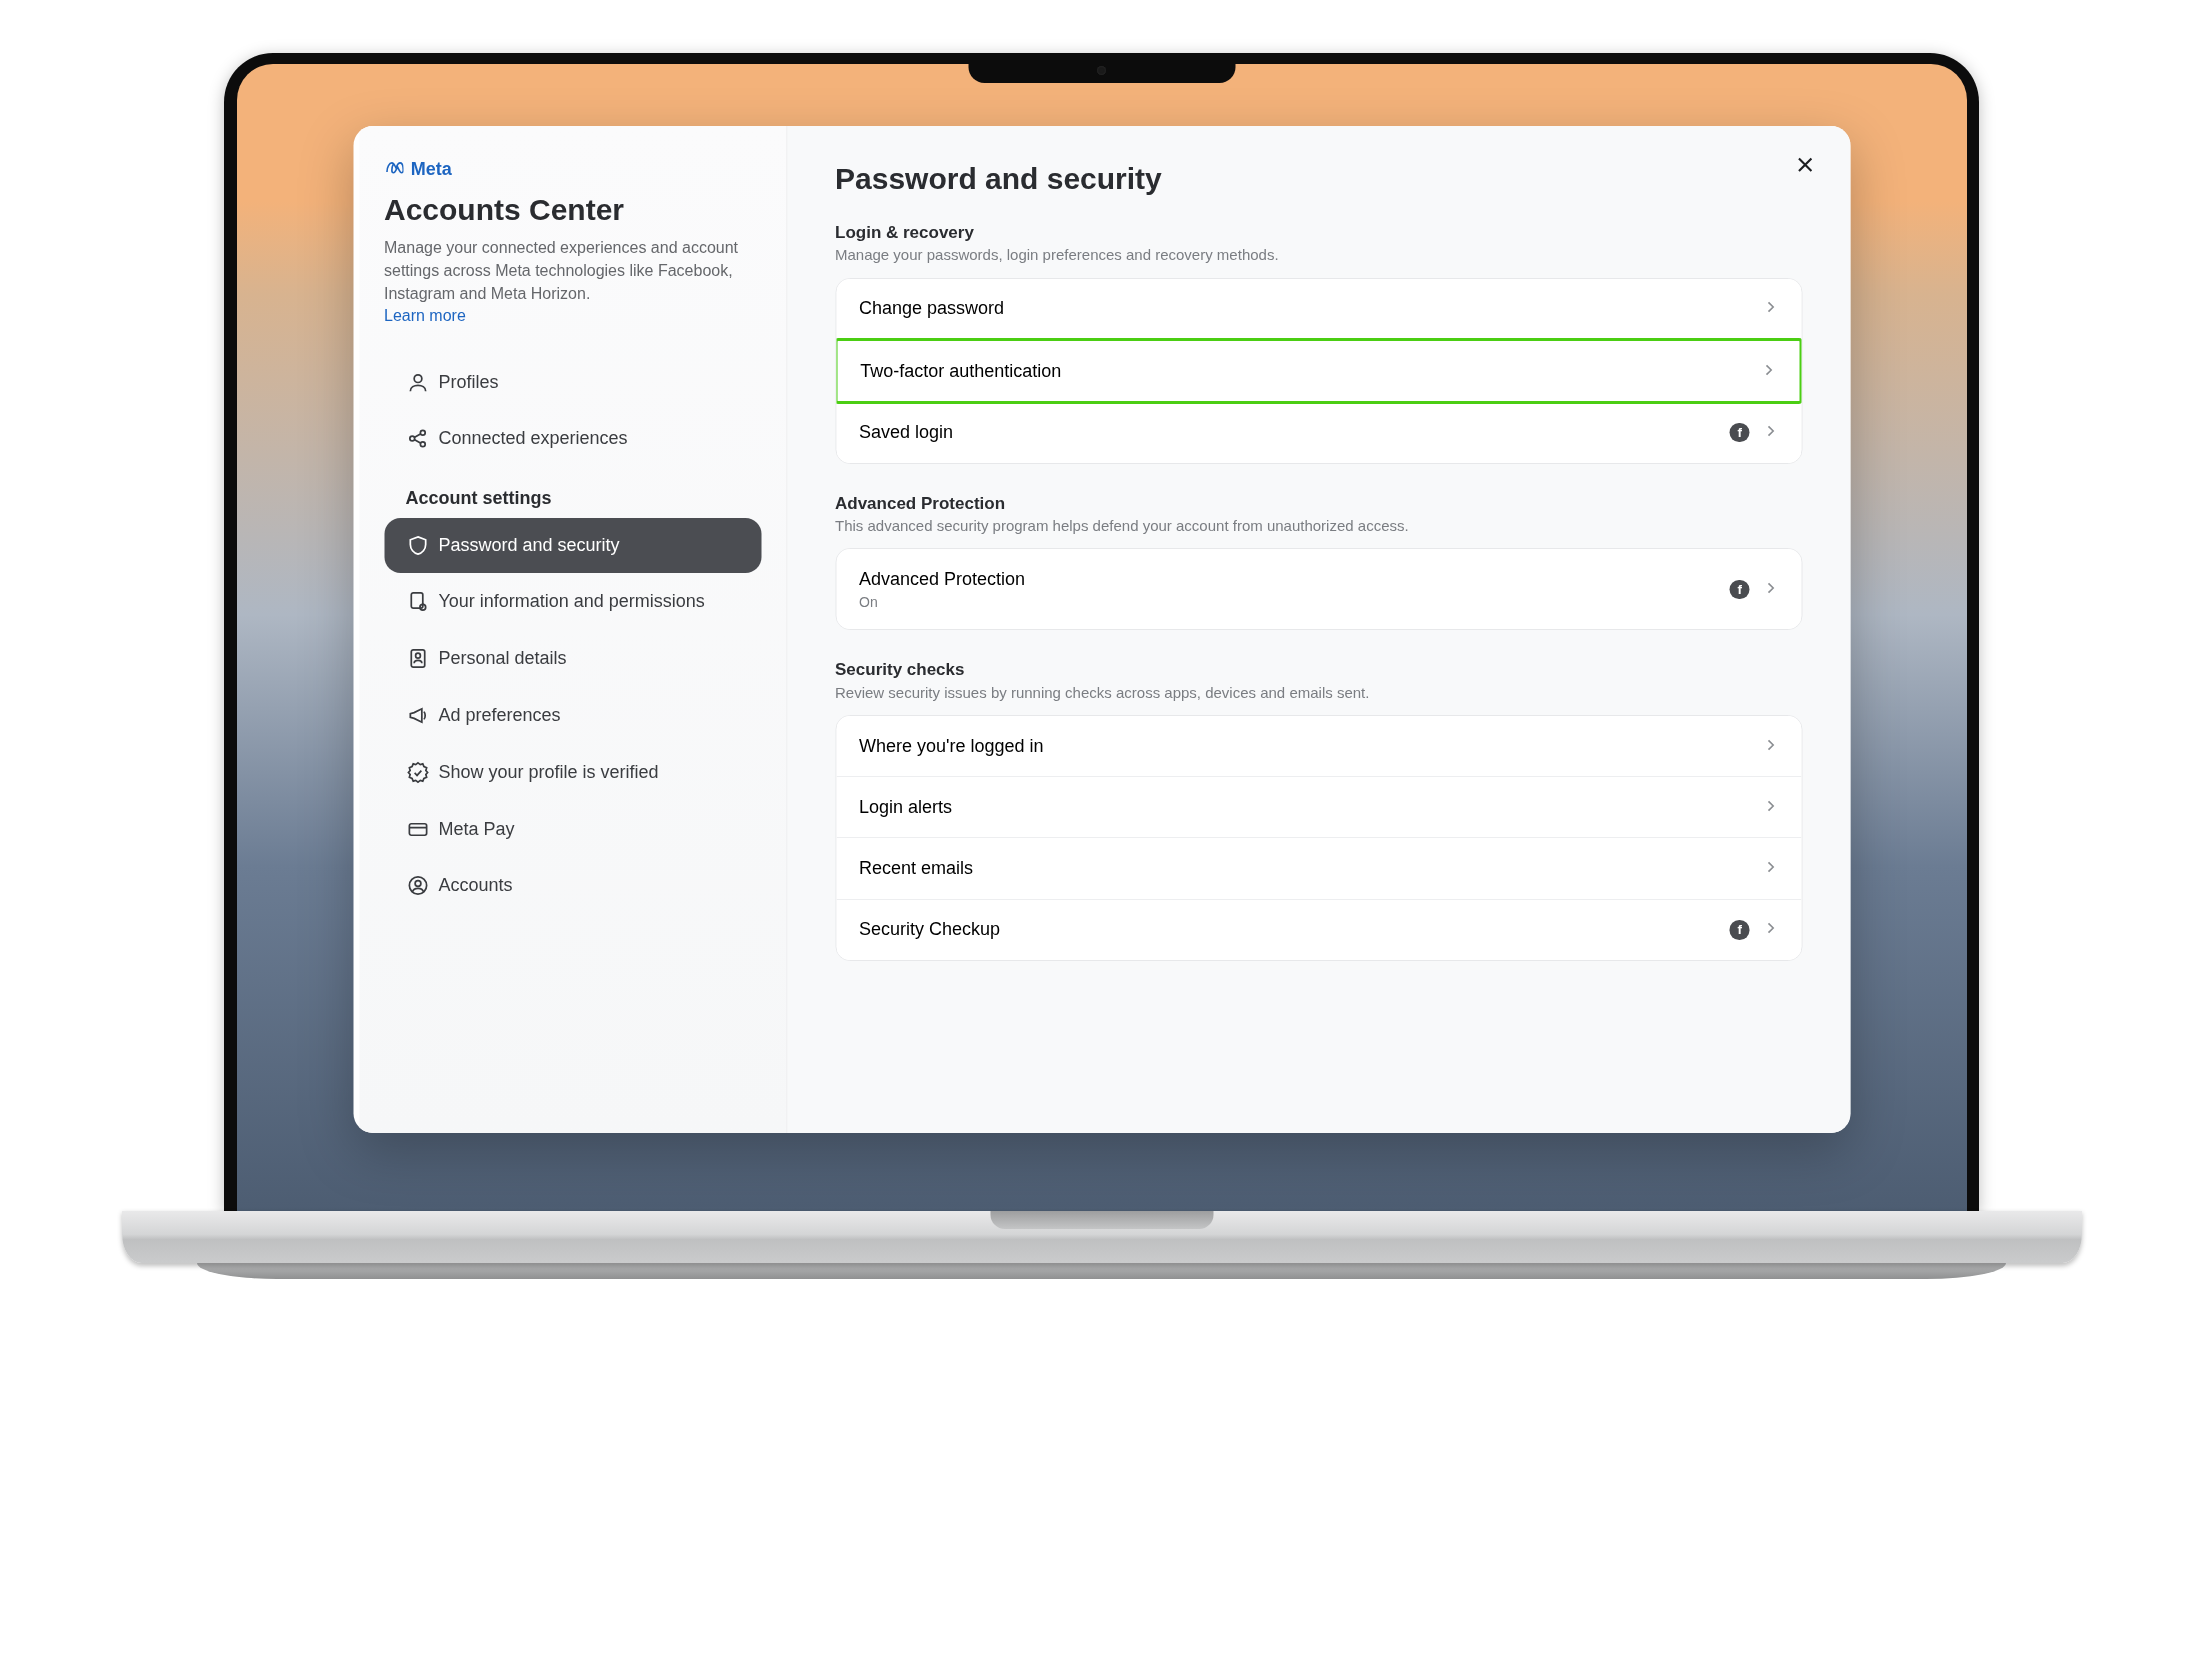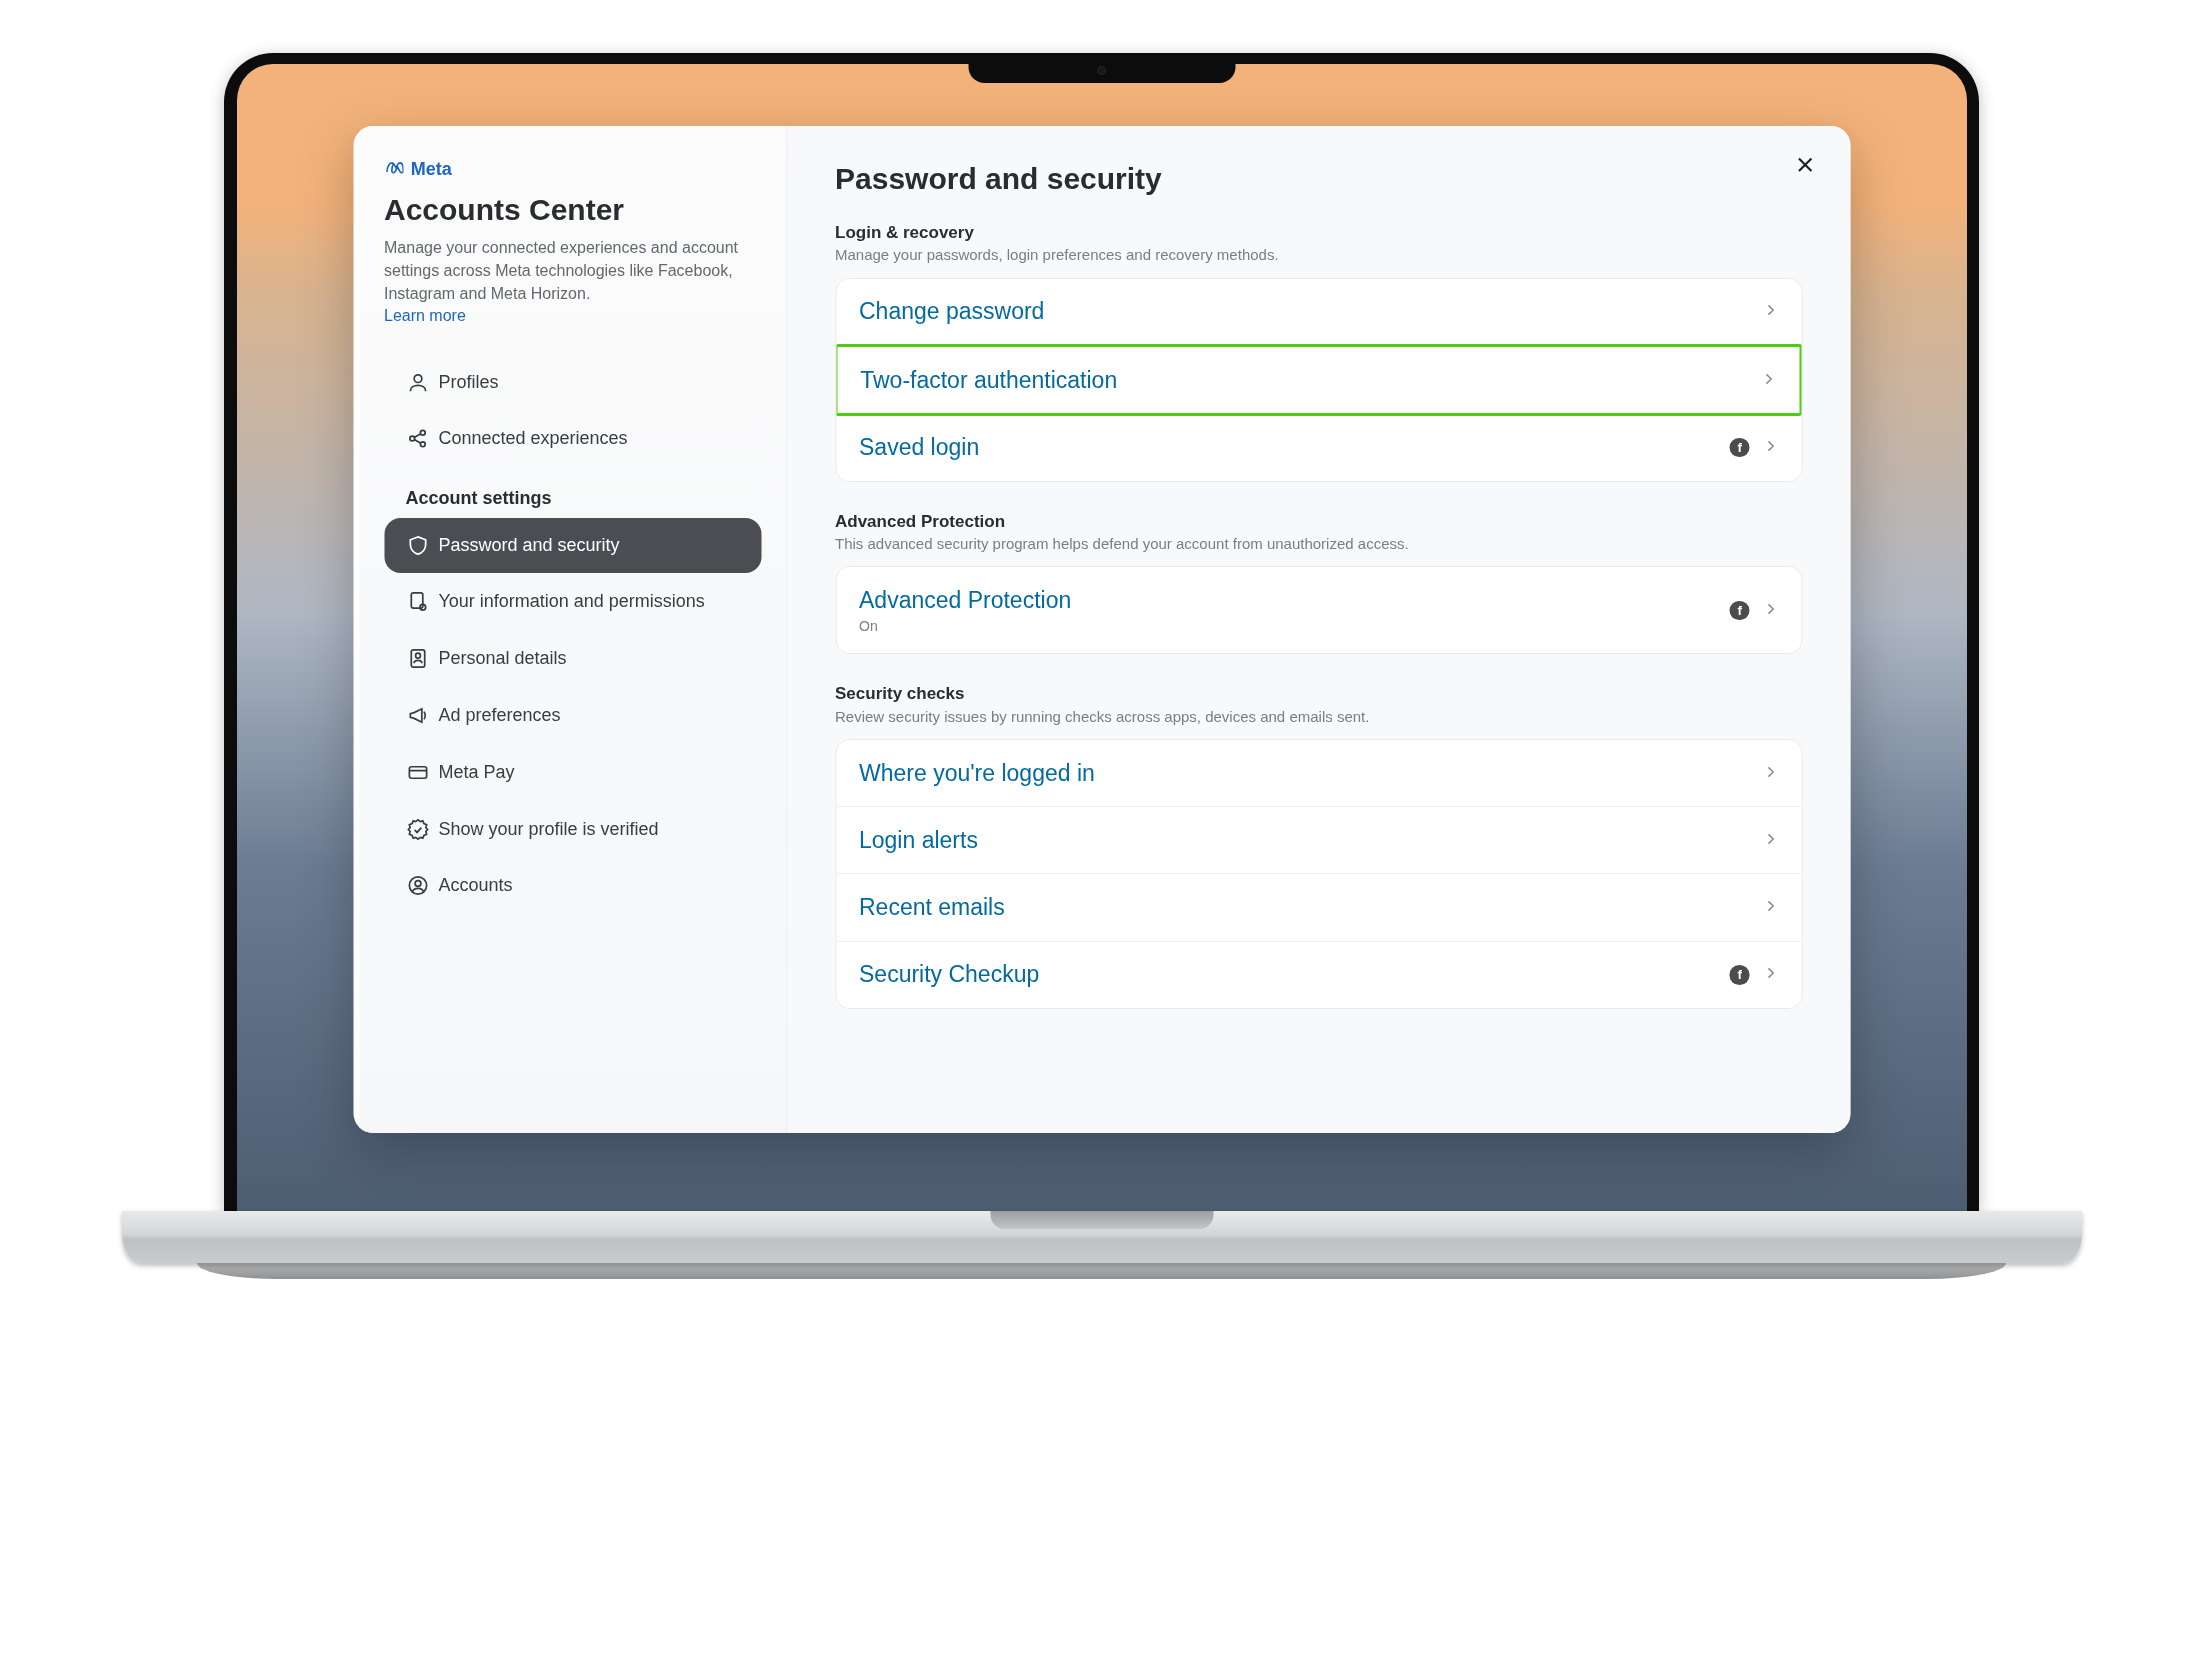--- a/index.html
+++ b/index.html
@@ -212,21 +212,21 @@
   }
   .list-row:last-child { border-bottom: none; }
   .list-row.highlight {
     border: 3.6px solid #4bce13;
     border-radius: 3.6px;
     margin: -1.8px;
     position: relative;
     z-index: 2;
   }
   .row-left { display:flex; flex-direction:column; gap:3.6px;}
-  .row-label { font-size: 23px; color:#0369a1; }
+  .row-label { font-size: 18px; color:#000000; }
   .row-sub { font-size: 14px; color:#7a7d82; }
   .row-right { display:flex; align-items:center; gap:12.5px; color:#8a8d91;}
   .row-right svg{ width:16px; height:16px; stroke:#8a8d91; stroke-width:2.4; fill:none;}
   .fb-glyph {
     width:19.6px; height:19.6px; border-radius:50%;
     background:#4a4c50; color:#fff;
     display:flex; align-items:center; justify-content:center;
     font-weight:800; font-size:13.4px;
   }
 </style>
@@ -311,34 +311,34 @@
                   <svg viewBox="0 0 24 24">
                       <path d="M4 10v4l4 1 8 4V5l-8 4-4 1z"></path>
                       <path d="M18 8c2 1 2 7 0 8"></path>
                     </svg>
                 </span>
                 <span>Ad preferences</span>
               </div>
               <div class="nav-item">
                 <span class="icon-slot">
                   <svg viewBox="0 0 24 24">
+                      <path d="M12 2l2.4 1.8L17 3l1.2 2.8L21 7l-.8 3L22 12l-1.8 2 .8 3-2.8 1.2L17 21l-2.6-.8L12 22l-2.4-1.8L7 21l-1.2-2.8L3 17l.8-3L2 12l1.8-2L3 7l2.8-1.2L7 3l2.6.8L12 2z"></path>
+                      <path d="M8.5 12.5l2.5 2.5 4.5-5"></path>
+                    </svg>
+                </span>
+                <span>Show your profile is verified</span>
+              </div>
+              <div class="nav-item">
+                <span class="icon-slot">
+                  <svg viewBox="0 0 24 24">
                       <rect x="3" y="6" width="18" height="12" rx="2"></rect>
                       <path d="M3 10h18"></path>
                     </svg>
                 </span>
                 <span>Meta Pay</span>
-              </div>
-              <div class="nav-item">
-                <span class="icon-slot">
-                  <svg viewBox="0 0 24 24">
-                      <path d="M12 2l2.4 1.8L17 3l1.2 2.8L21 7l-.8 3L22 12l-1.8 2 .8 3-2.8 1.2L17 21l-2.6-.8L12 22l-2.4-1.8L7 21l-1.2-2.8L3 17l.8-3L2 12l1.8-2L3 7l2.8-1.2L7 3l2.6.8L12 2z"></path>
-                      <path d="M8.5 12.5l2.5 2.5 4.5-5"></path>
-                    </svg>
-                </span>
-                <span>Show your profile is verified</span>
               </div>
               <div class="nav-item">
                 <span class="icon-slot">
                   <svg viewBox="0 0 24 24">
                       <circle cx="12" cy="12" r="9"></circle>
                       <circle cx="12" cy="10" r="3"></circle>
                       <path d="M6 19c1-3 4-4 6-4s5 1 6 4"></path>
                     </svg>
                 </span>
                 <span>Accounts</span>

